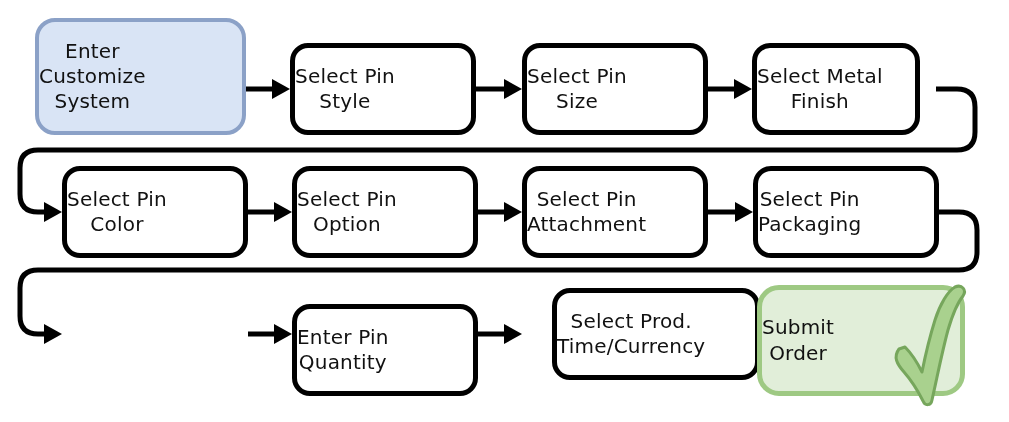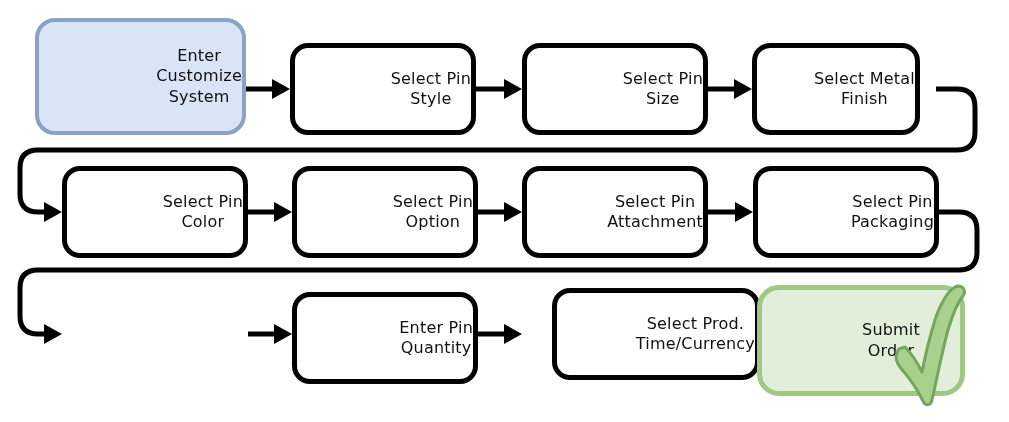--- a/index.html
+++ b/index.html
@@ -12,25 +12,25 @@
   html,body{margin:0;padding:0;background:#ffffff;}
   .stage{
     position:relative; width:1009px; height:422px; background:#ffffff;
     font-family:"DejaVu Sans","Liberation Sans",sans-serif; overflow:hidden;
   }
   .layer{position:absolute;left:0;top:0;width:1009px;height:422px;}
   .layer.connectors{z-index:1;}
   .layer.overlay{z-index:3;pointer-events:none;}
   .node{
     position:absolute; z-index:2; box-sizing:border-box;
-    display:flex; align-items:center; justify-content:flex-end;
+    display:flex; align-items:center; justify-content:flex-start;
     text-align:center; white-space:pre-line;
     background:var(--box-fill); border:5px solid var(--box-border);
     border-radius:18px; color:var(--text);
-    font-size:16px; line-height:1.26; letter-spacing:.2px;
+    font-size:20px; line-height:1.26; letter-spacing:.2px;
   }
   .node.start{background:var(--start-fill); border-color:var(--start-border); border-width:4px; border-radius:20px;}
   .node.end{background:var(--end-fill); border-color:var(--end-border); border-radius:22px; padding-right:40px;}
   .edge{stroke:var(--connector); stroke-width:5; fill:none;}
   .head{fill:var(--connector); stroke:none;}
   .check{fill:var(--check-fill); stroke:var(--check-stroke); stroke-width:3; stroke-linejoin:round;}
 </style>
 </head>
 <body>
 
@@ -123,21 +123,21 @@
     <span>Select Pin
 Attachment</span>
   </div>
 
   <div class="node" style="left:753px;top:166px;width:186px;height:92px">
     <span>Select Pin
 Packaging</span>
   </div>
 
 
-  <div class="node" style="left:292px;top:292px;width:186px;height:92px">
+  <div class="node" style="left:292px;top:304px;width:186px;height:92px">
     <span>Enter Pin
 Quantity</span>
   </div>
 
   <div class="node" style="left:552px;top:288px;width:208px;height:92px">
     <span>Select Prod.
 Time/Currency</span>
   </div>
 
   <div class="node end" style="left:757px;top:285px;width:208px;height:111px">

